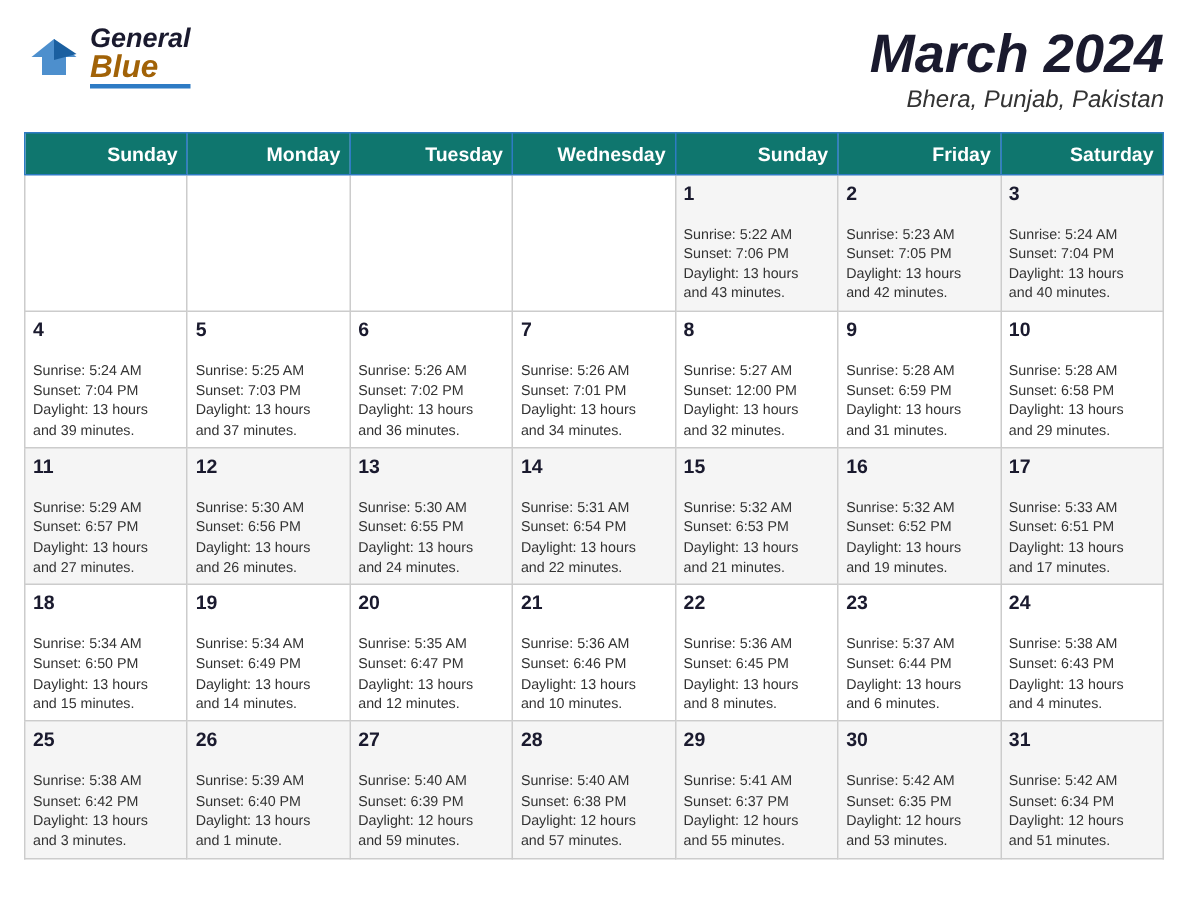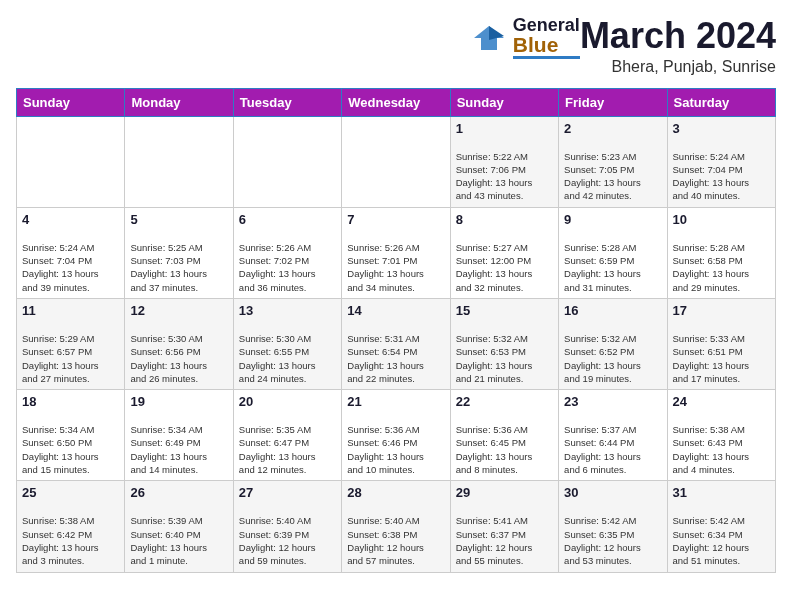--- a/index.html
+++ b/index.html
@@ -5,23 +5,24 @@
     * { box-sizing: border-box; margin: 0; padding: 0; }
     body {
       font-family: Arial, sans-serif;
       background: #fff;
       width: 792px;
       min-height: 612px;
       padding: 16px;
     }
     .header {
       display: flex;
-      justify-content: flex-end;
+      justify-content: space-between;
       align-items: flex-start;
       margin-bottom: 12px;
+      font-style: italic;
     }
     .title-block {
       text-align: right;
     }
     .main-title {
       font-size: 36px;
       font-weight: bold;
       color: #1a1a2e;
       line-height: 1.1;
     }
@@ -29,23 +30,23 @@
       font-size: 16px;
       color: #333;
       margin-top: 2px;
     }
     table {
       width: 100%;
       border-collapse: collapse;
       font-size: 11px;
     }
     thead tr th {
-      background-color: #a21caf;
+      background-color: #0f766e;
       color: #fff;
-      text-align: left;
+      text-align: right;
       padding: 6px 6px;
       font-size: 13px;
       font-weight: bold;
       border: 1px solid #2e7bc4;
     }
     tbody tr td {
       border: 1px solid #ccc;
       padding: 4px 5px;
       vertical-align: top;
       width: calc(100% / 7);
@@ -115,21 +116,21 @@
       <polygon points="20,8 35,18 20,22" fill="#1a5fa0"></polygon>
     </svg>
     <div class="logo-name">
       <span class="logo-general">General</span>
       <span class="logo-blue">Blue</span>
       <div class="logo-underline"></div>
     </div>
   </div>
   <div class="title-block">
     <div class="main-title">March 2024</div>
-    <div class="subtitle">Bhera, Punjab, Sunrise</div>
+    <div class="subtitle">Bhera, Punjab, Pakistan</div>
   </div>
 </div>
 
 <table>
   <thead>
     <tr>
       <th>Sunday</th>
       <th>Monday</th>
       <th>Tuesday</th>
       <th>Wednesday</th>

